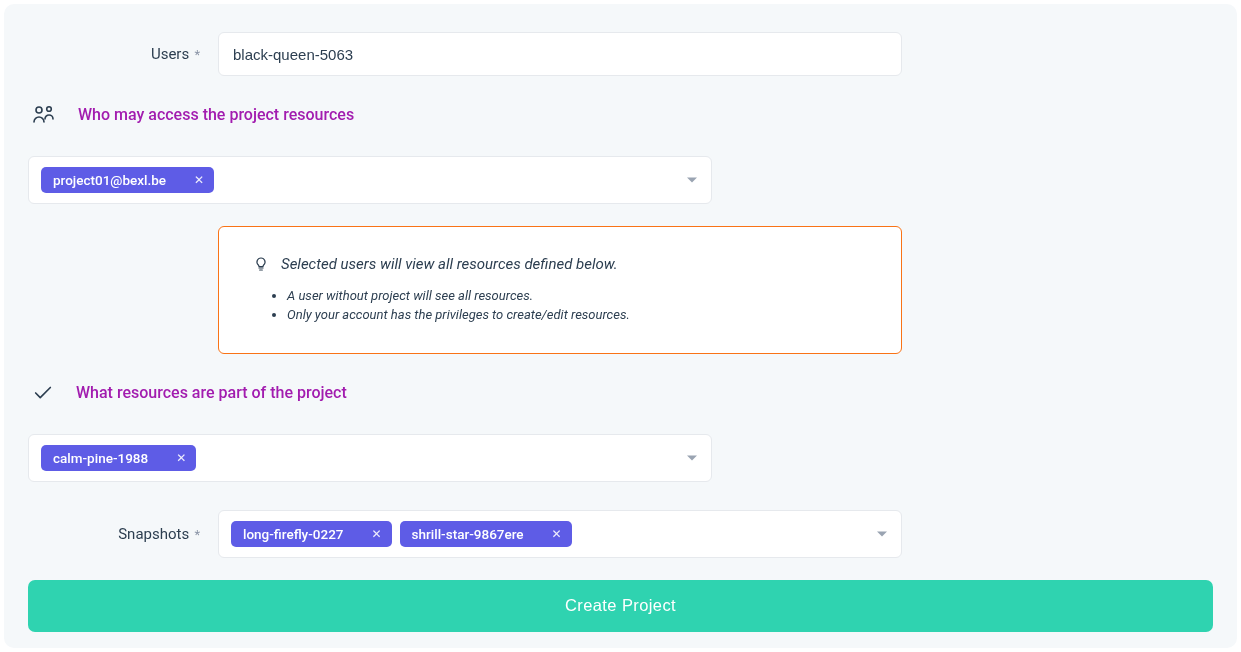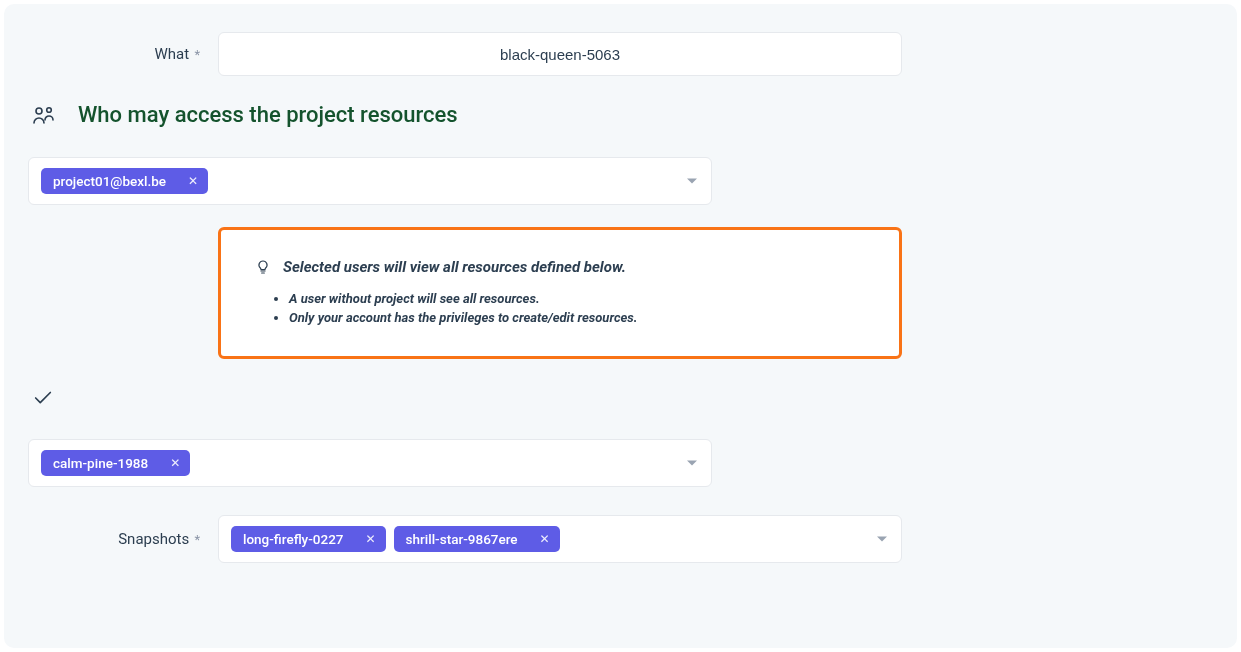--- a/index.html
+++ b/index.html
@@ -32,33 +32,32 @@
   .text-input {
     width: 684px;
     height: 44px;
     border: 1px solid #e6e9ed;
     border-radius: 6px;
     background: #fff;
     padding: 0 14px;
     font-size: 15px;
     color: #2c3e50;
     outline: none;
-    text-align: center;
   }
   .section-header {
     display: flex;
     align-items: center;
     gap: 22px;
     margin: 26px 0 30px 4px;
   }
   .section-header svg { flex: 0 0 auto; }
   .section-title {
-    font-size: 22px;
+    font-size: 16px;
     font-weight: 500;
-    color: #14532d;
+    color: #a21caf;
   }
   .multi-select {
     width: 684px;
     min-height: 48px;
     border: 1px solid #e6e9ed;
     border-radius: 6px;
     background: #fff;
     padding: 8px 40px 8px 12px;
     display: flex;
     align-items: center;
@@ -68,21 +67,21 @@
   }
   .chip {
     display: inline-flex;
     align-items: center;
     background: #5e5ce6;
     color: #fff;
     font-size: 13.5px;
     font-weight: 500;
     border-radius: 5px;
     padding: 5px 10px 5px 12px;
-    gap: 22px;
+    gap: 28px;
   }
   .chip .x {
     font-size: 12px;
     line-height: 1;
     cursor: pointer;
     opacity: 0.9;
   }
   .caret {
     position: absolute;
     right: 14px;
@@ -90,26 +89,25 @@
     transform: translateY(-50%);
     width: 0; height: 0;
     border-left: 5px solid transparent;
     border-right: 5px solid transparent;
     border-top: 5px solid #9aa4b2;
   }
   .info-box {
     width: 684px;
     margin-left: 190px;
     background: #fff;
-    border: 3px solid #f97316;
+    border: 1px solid #f97316;
     border-radius: 6px;
     padding: 28px 34px 28px 34px;
     margin-top: 22px;
     margin-bottom: 10px;
-    font-weight: bold;
   }
   .info-head {
     display: flex;
     align-items: center;
     gap: 12px;
     font-style: italic;
     color: #2c3e50;
     font-size: 15px;
     margin-bottom: 14px;
   }
@@ -136,21 +134,21 @@
   }
   .spacer-sm { height: 8px; }
 </style>
 </head>
 <body>
 
 <div class="card">
 
   <div class="form-row">
     <div class="label-col">
-      <span>What</span><span class="req"> *</span>
+      <span>Users</span><span class="req"> *</span>
     </div>
     <div class="input-col">
       <input class="text-input" type="text" value="black-queen-5063" style="">
     </div>
   </div>
 
   <div class="section-header">
     <svg width="24" height="24" viewBox="0 0 24 24" fill="none" stroke="#2c3e50" stroke-width="1.6" stroke-linecap="round" stroke-linejoin="round">
       <circle cx="7" cy="8" r="3"></circle>
       <circle cx="17" cy="7" r="2.3"></circle>
@@ -184,20 +182,21 @@
     <ul class="info-list">
       <li>A user without project will see all resources.</li>
       <li>Only your account has the privileges to create/edit resources.</li>
     </ul>
   </div>
 
   <div class="section-header" style="margin-top:28px;">
     <svg width="22" height="22" viewBox="0 0 24 24" fill="none" stroke="#2c3e50" stroke-width="1.8" stroke-linecap="round" stroke-linejoin="round">
       <polyline points="4 12 9 17 20 6"></polyline>
     </svg>
+    <div class="section-title">What resources are part of the project</div>
   </div>
 
   <div class="form-row">
     <div class="input-col">
       <div class="multi-select">
         <span class="chip">
           <span>calm-pine-1988</span>
           <span class="x">✕</span>
         </span>
         <span class="caret"></span>
@@ -219,14 +218,15 @@
         </span>
         <span class="chip">
           <span>shrill-star-9867ere</span>
           <span class="x">✕</span>
         </span>
         <span class="caret"></span>
       </div>
     </div>
   </div>
 
+  <button class="submit-btn">Create Project</button>
 
 </div>
 
 </body></html>

